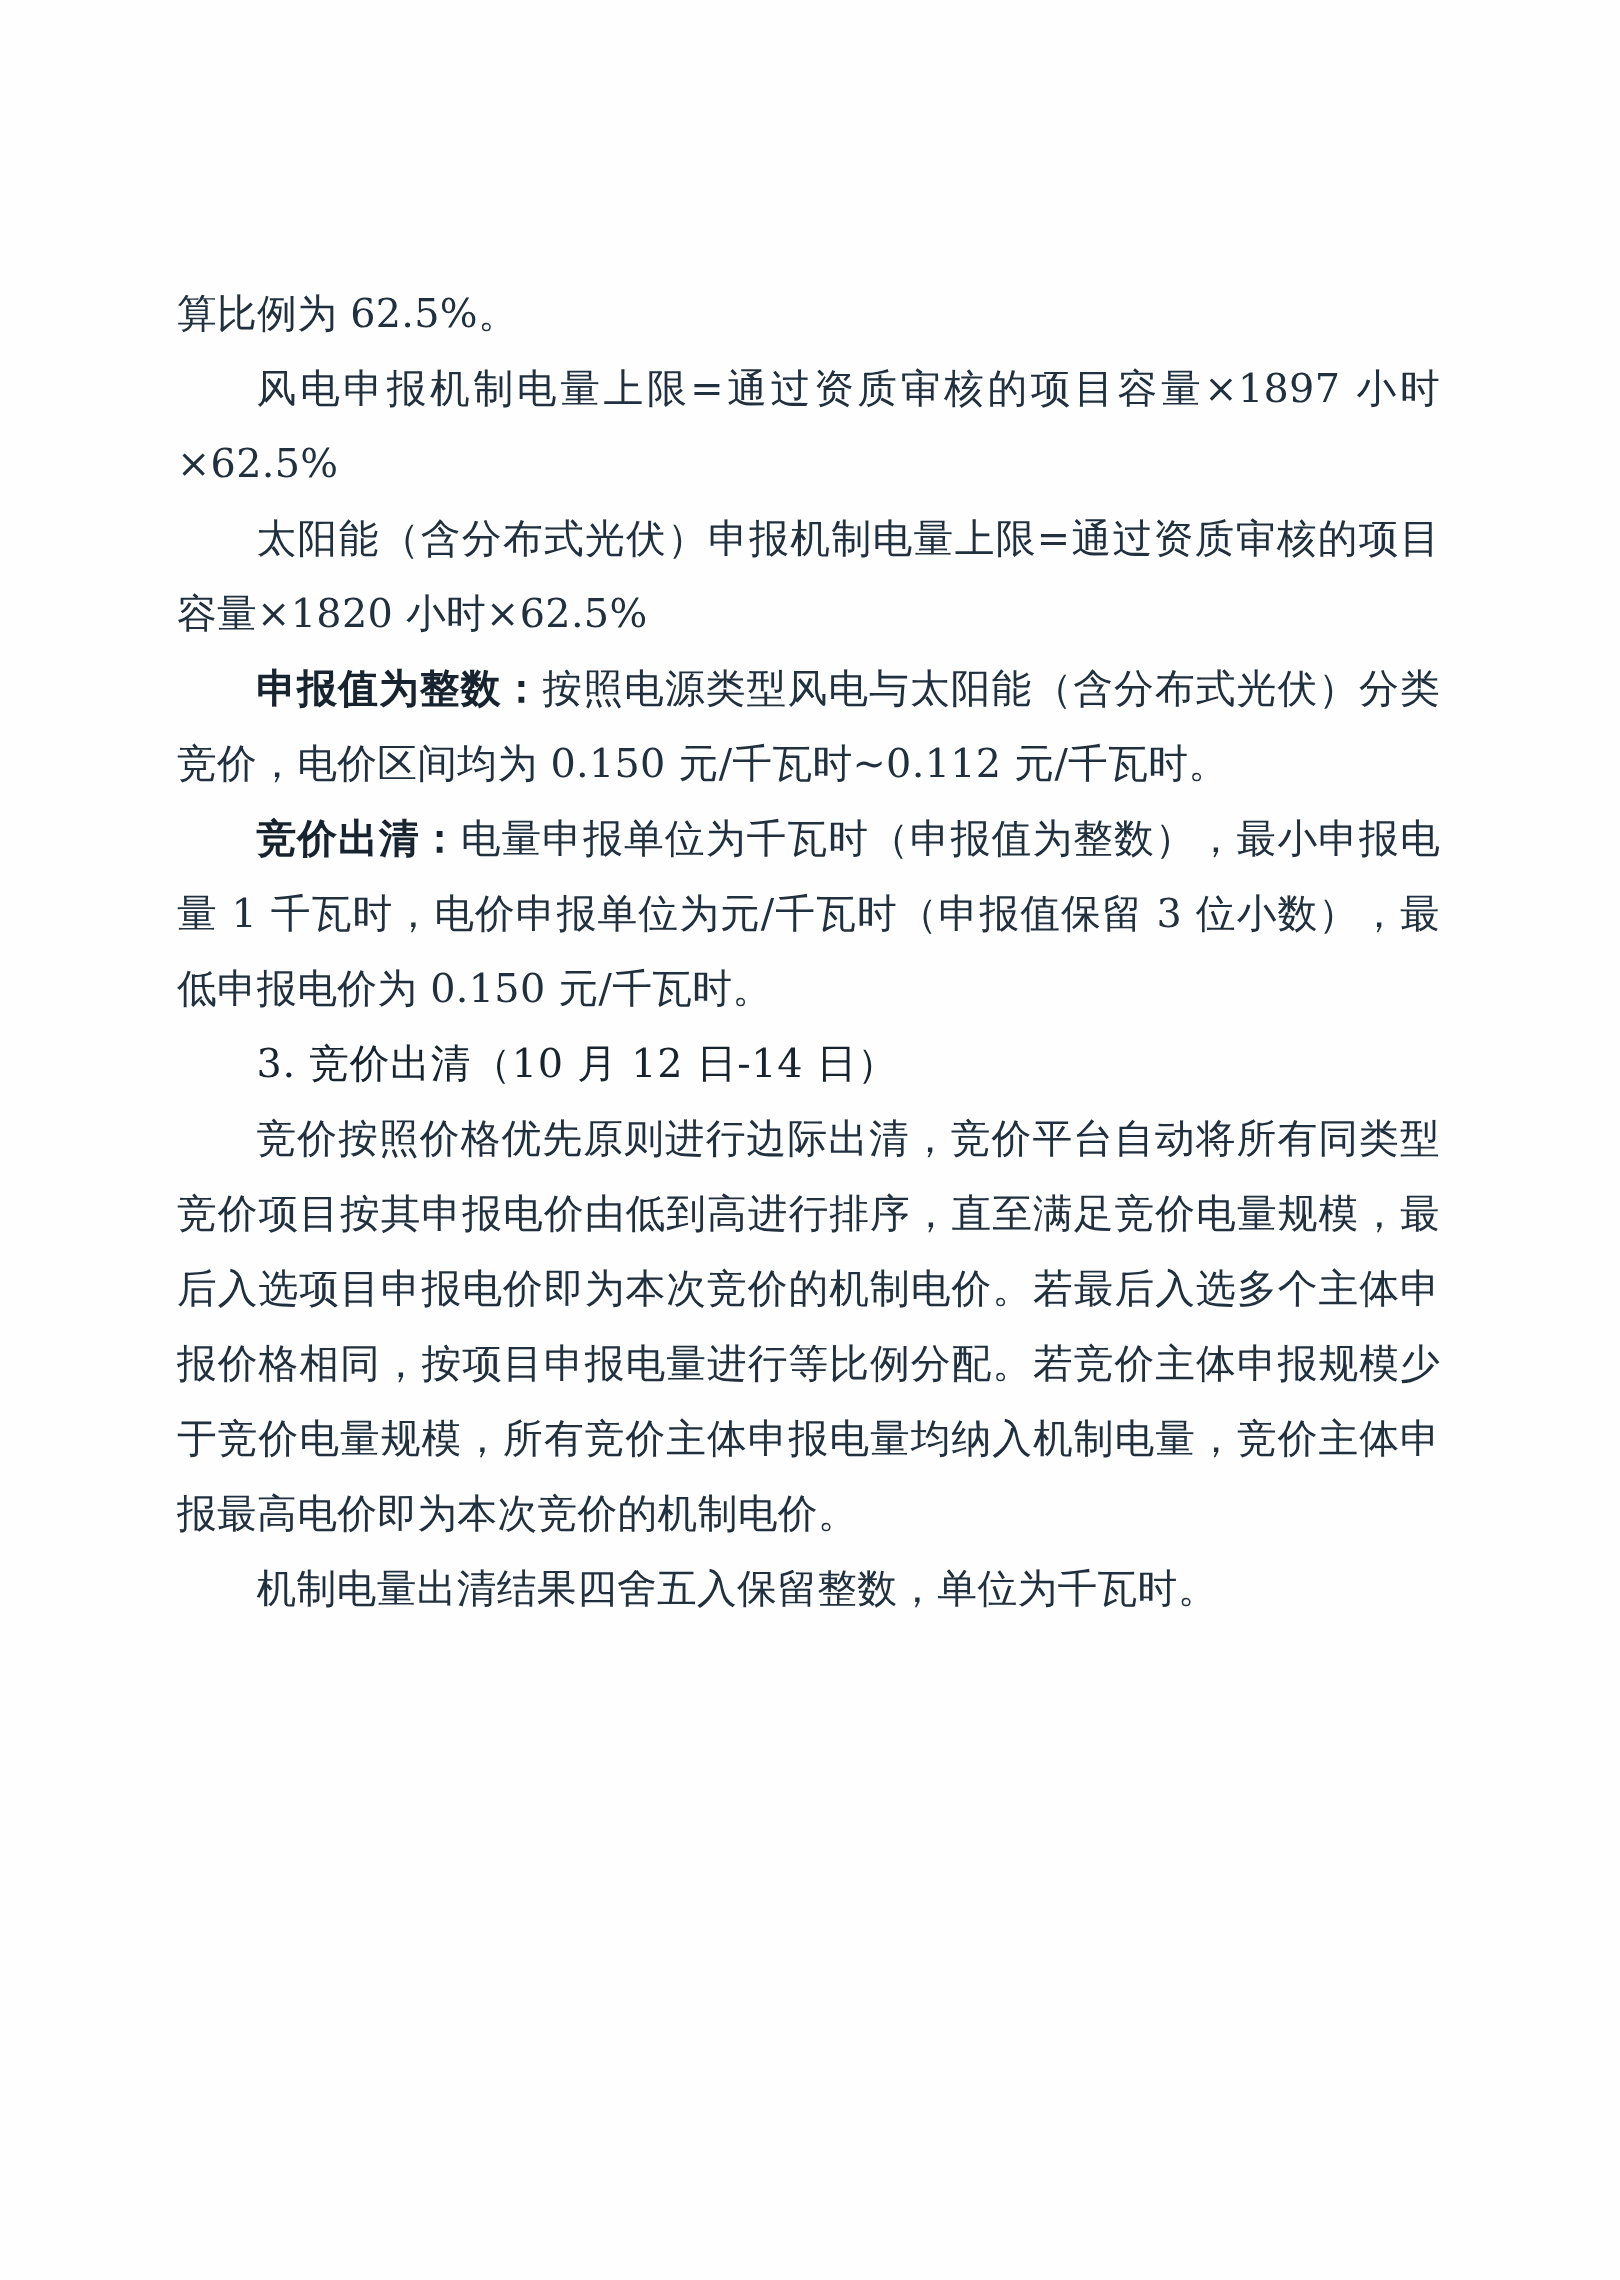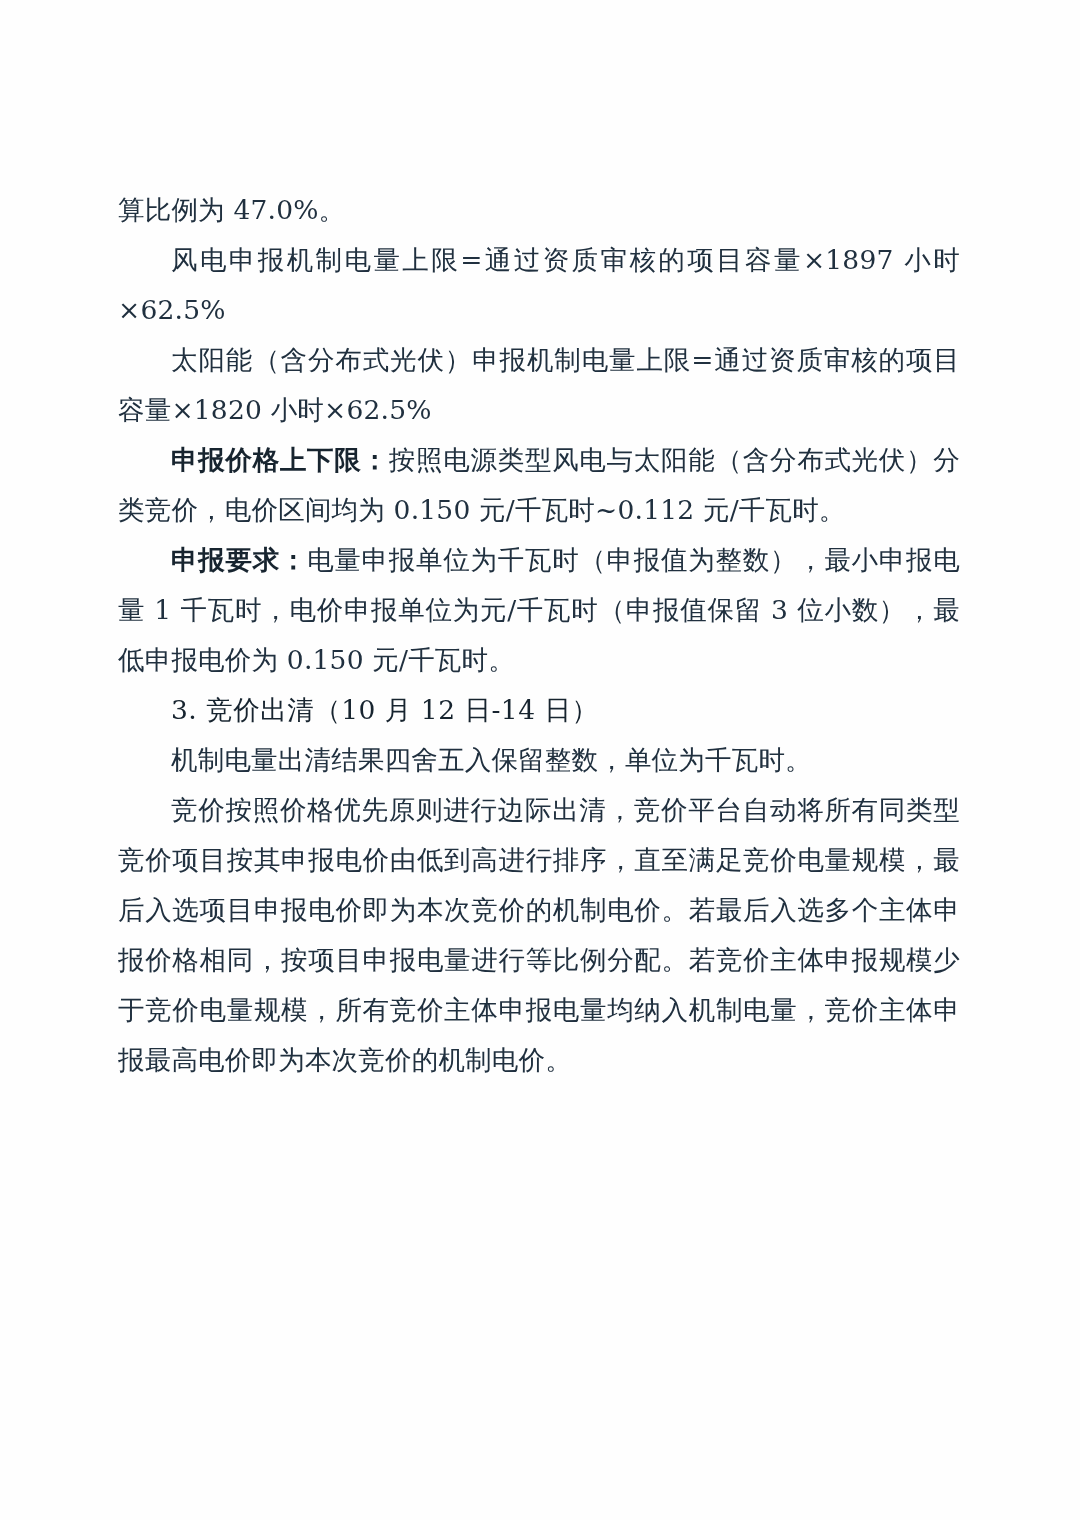--- a/index.html
+++ b/index.html
@@ -46,36 +46,36 @@
     color: #17242f;
     letter-spacing: 0.5px;
   }
 </style>
 </head>
 <body>
 
 <div class="page">
   <div class="doc-body">
 
-    <p class="para">算比例为 47.0%。</p>
+    <p class="para">算比例为 62.5%。</p>
 
     <p class="para indent">风电申报机制电量上限=通过资质审核的项目容量×1897 小时×62.5%</p>
 
     <p class="para indent">太阳能（含分布式光伏）申报机制电量上限=通过资质审核的项目容量×1820 小时×62.5%</p>
 
     <p class="para indent">
-      <span class="bold">申报价格上下限：</span><span>按照电源类型风电与太阳能（含分布式光伏）分类竞价，电价区间均为 0.150 元/千瓦时~0.112 元/千瓦时。</span>
+      <span class="bold">申报值为整数：</span><span>按照电源类型风电与太阳能（含分布式光伏）分类竞价，电价区间均为 0.150 元/千瓦时~0.112 元/千瓦时。</span>
     </p>
 
     <p class="para indent">
-      <span class="bold">申报要求：</span><span>电量申报单位为千瓦时（申报值为整数），最小申报电量 1 千瓦时，电价申报单位为元/千瓦时（申报值保留 3 位小数），最低申报电价为 0.150 元/千瓦时。</span>
+      <span class="bold">竞价出清：</span><span>电量申报单位为千瓦时（申报值为整数），最小申报电量 1 千瓦时，电价申报单位为元/千瓦时（申报值保留 3 位小数），最低申报电价为 0.150 元/千瓦时。</span>
     </p>
 
 
     <p class="para heading">3. 竞价出清（10 月 12 日-14 日）</p>
 
+    <p class="para indent">竞价按照价格优先原则进行边际出清，竞价平台自动将所有同类型竞价项目按其申报电价由低到高进行排序，直至满足竞价电量规模，最后入选项目申报电价即为本次竞价的机制电价。若最后入选多个主体申报价格相同，按项目申报电量进行等比例分配。若竞价主体申报规模少于竞价电量规模，所有竞价主体申报电量均纳入机制电量，竞价主体申报最高电价即为本次竞价的机制电价。</p>
+
     <p class="para indent">机制电量出清结果四舍五入保留整数，单位为千瓦时。</p>
-
-    <p class="para indent">竞价按照价格优先原则进行边际出清，竞价平台自动将所有同类型竞价项目按其申报电价由低到高进行排序，直至满足竞价电量规模，最后入选项目申报电价即为本次竞价的机制电价。若最后入选多个主体申报价格相同，按项目申报电量进行等比例分配。若竞价主体申报规模少于竞价电量规模，所有竞价主体申报电量均纳入机制电量，竞价主体申报最高电价即为本次竞价的机制电价。</p>
 
 
   </div>
 </div>
 
 </body></html>

